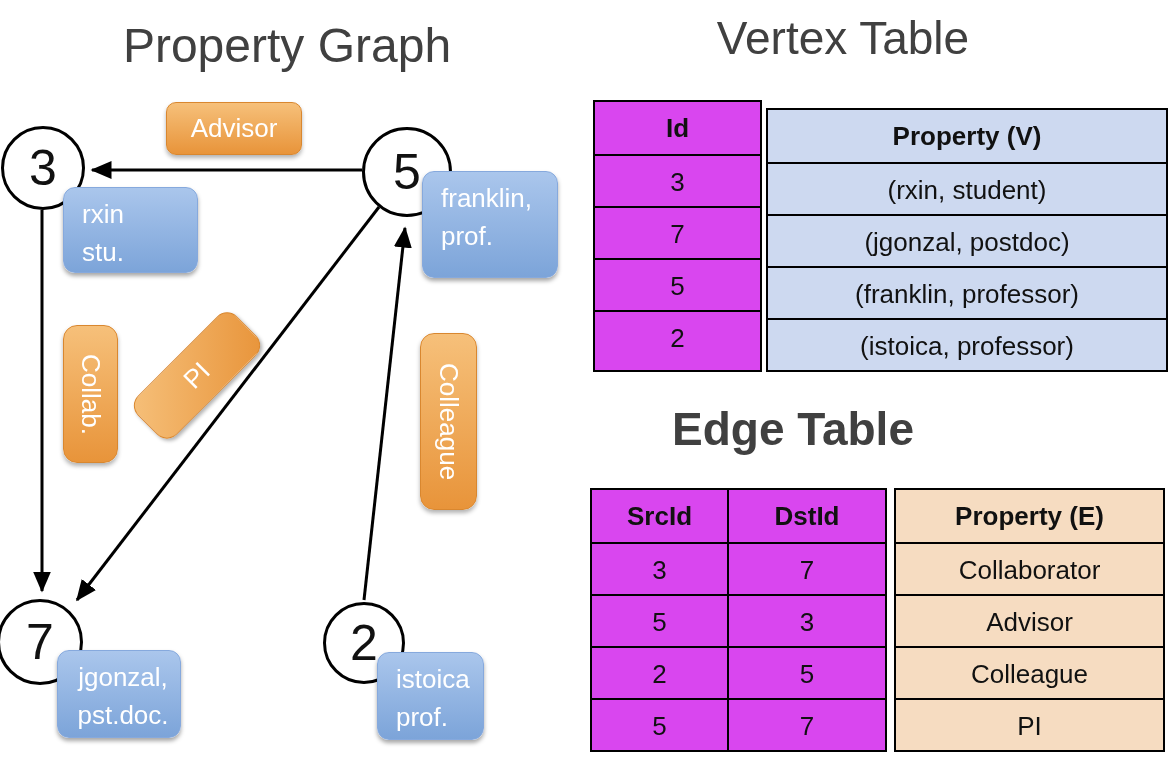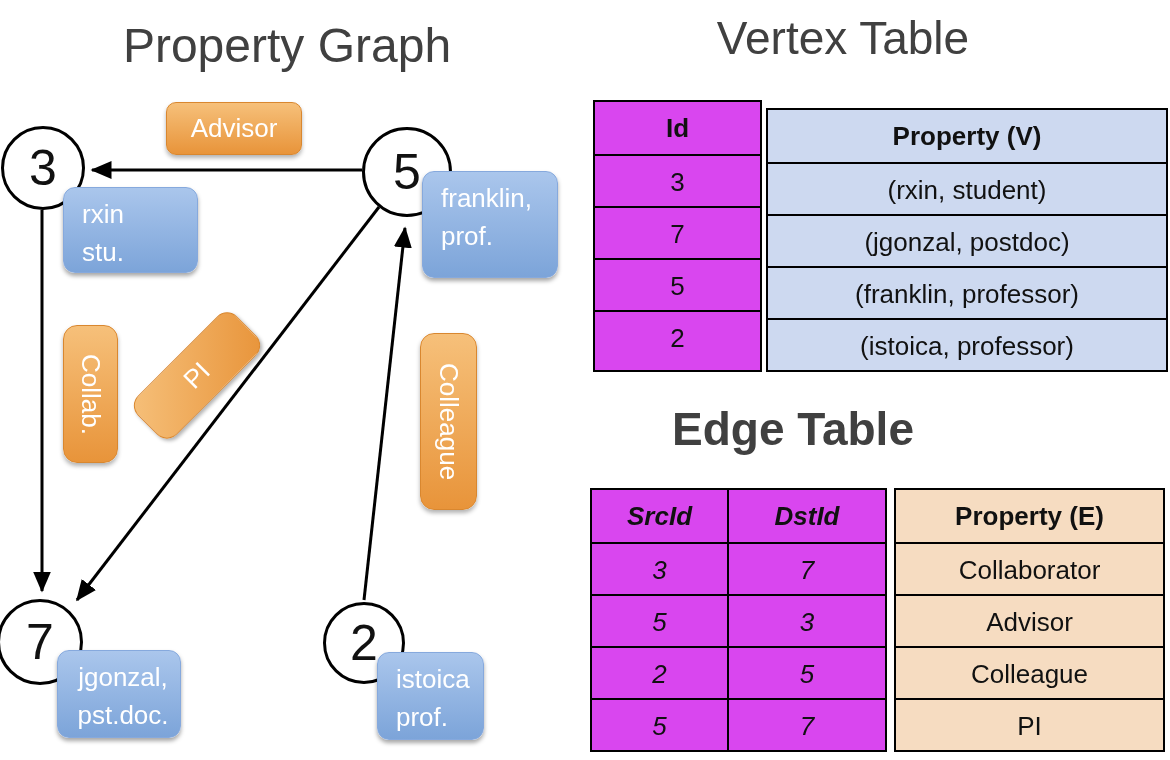--- a/index.html
+++ b/index.html
@@ -54,21 +54,21 @@
   #vtable{left:593px;top:100px;}
   #etable{left:590px;top:488px;}
   .subtable{border:2px solid var(--ink);background:#d946ef;}
   .subtable .cell{height:52px;line-height:52px;text-align:center;font-size:26px;border-top:2px solid var(--ink);
     overflow:hidden;white-space:nowrap;}
   .subtable .cell.first{border-top:none;}
   .subtable .cell.header{font-weight:bold;font-size:26px;}
   .gap4{width:4px;} .gap5{width:7px;}
   #vt-id{width:169px;}
   #vt-prop{width:402px;background:var(--table-blue);margin-top:8px;}
-  #et-left{display:grid;grid-template-columns:137px 156px;width:297px;font-style:italic;}
+  #et-left{display:grid;grid-template-columns:137px 156px;width:297px;}
   #et-left .cell.colA{border-right:2px solid var(--ink);}
   #et-prop{width:271px;background:var(--table-tan);}
 </style>
 </head>
 <body>
 
 <div id="canvas">
 
   <div class="title" id="t-graph">Property Graph</div>
   <div class="title" id="t-vt">Vertex Table</div>

